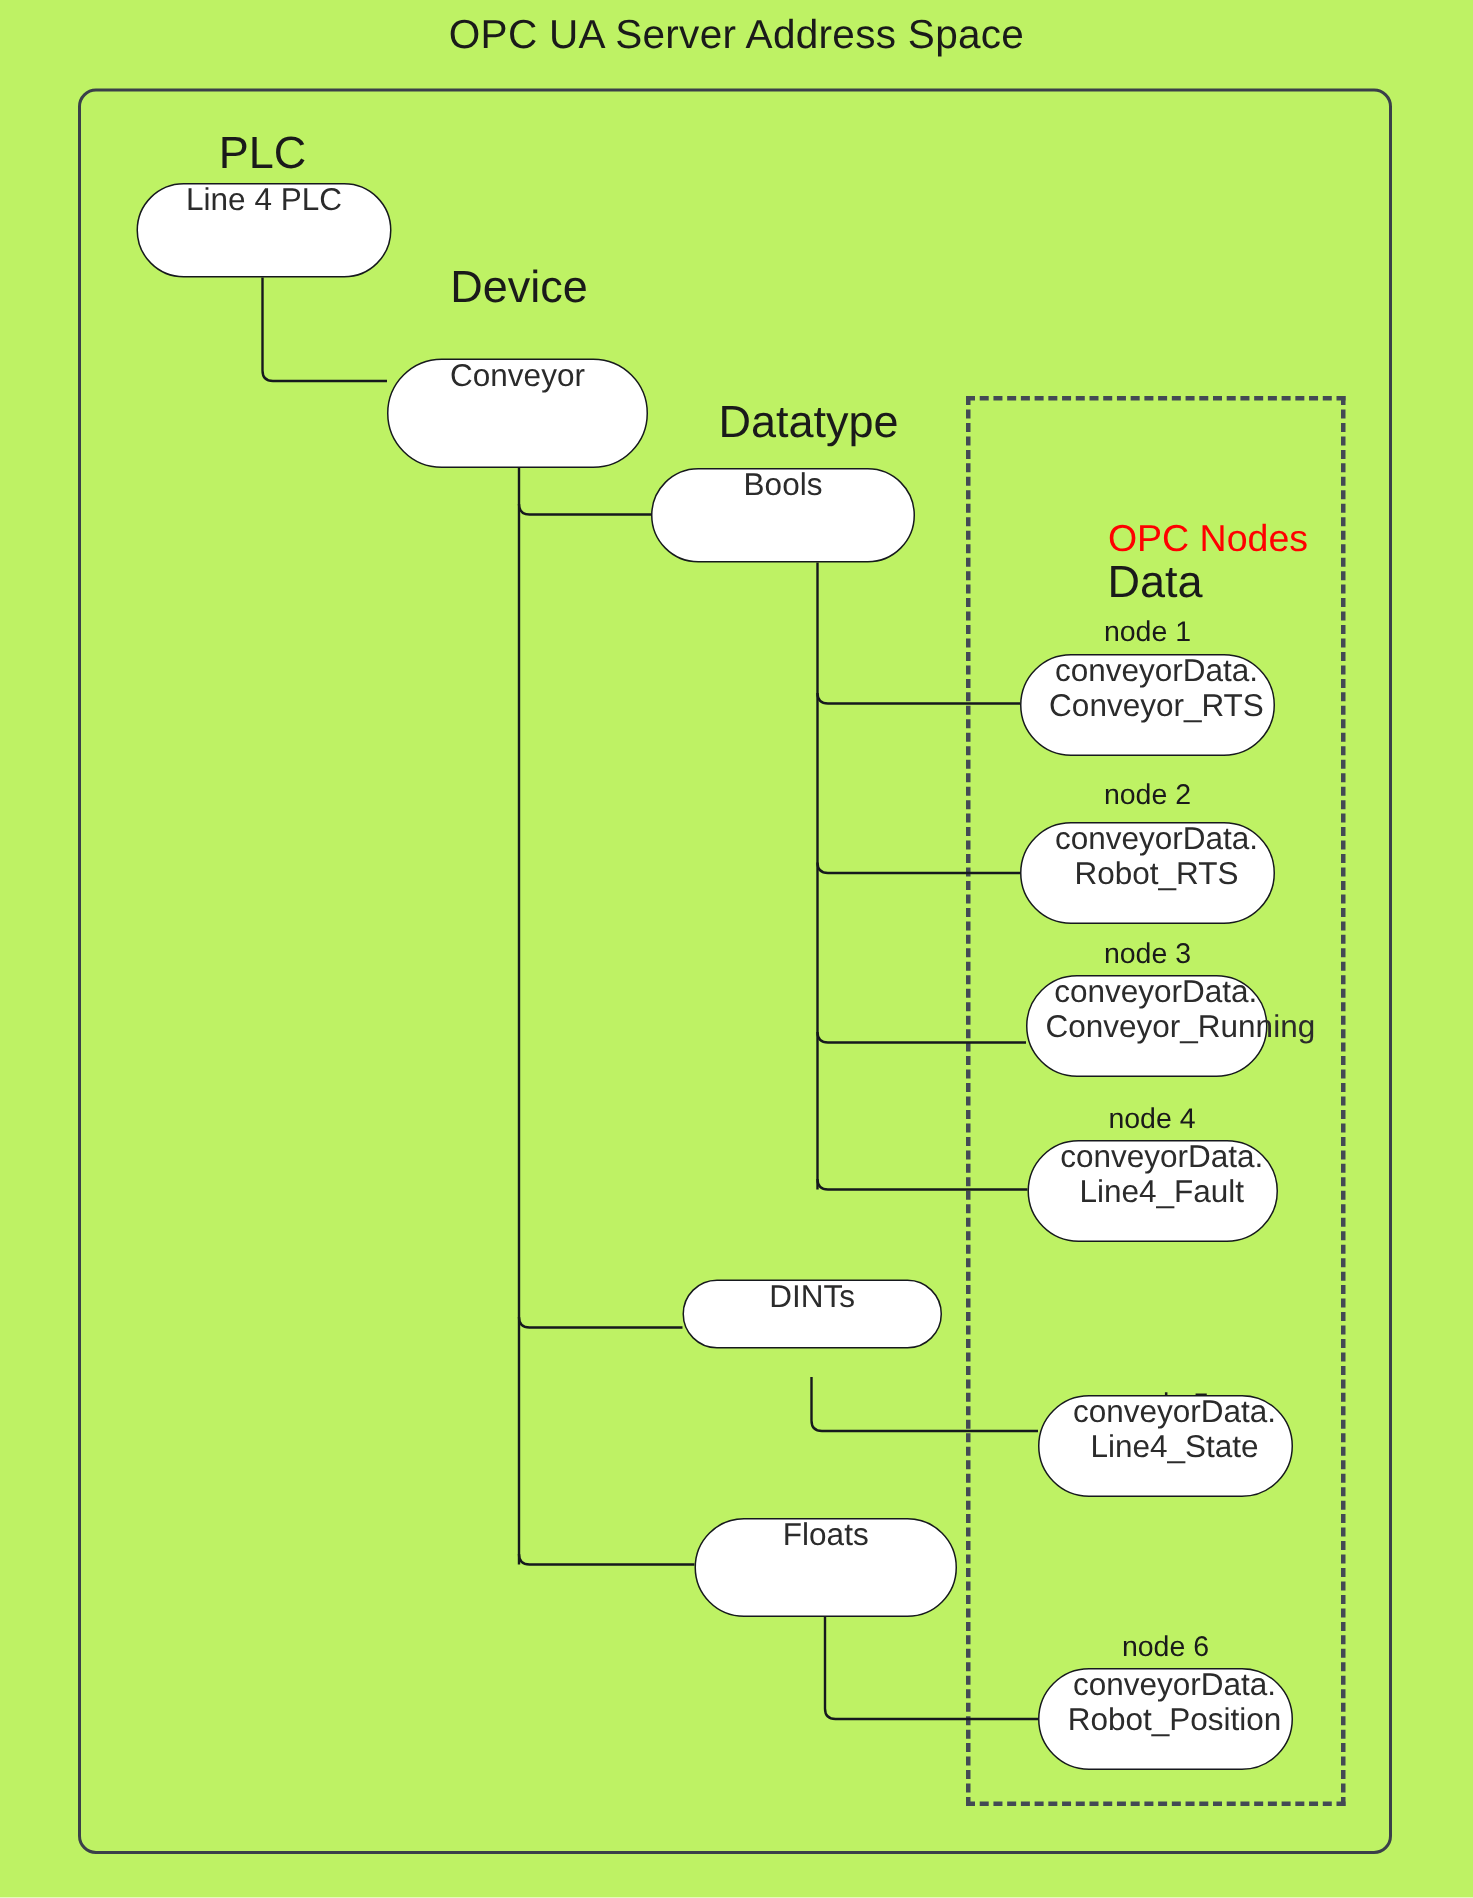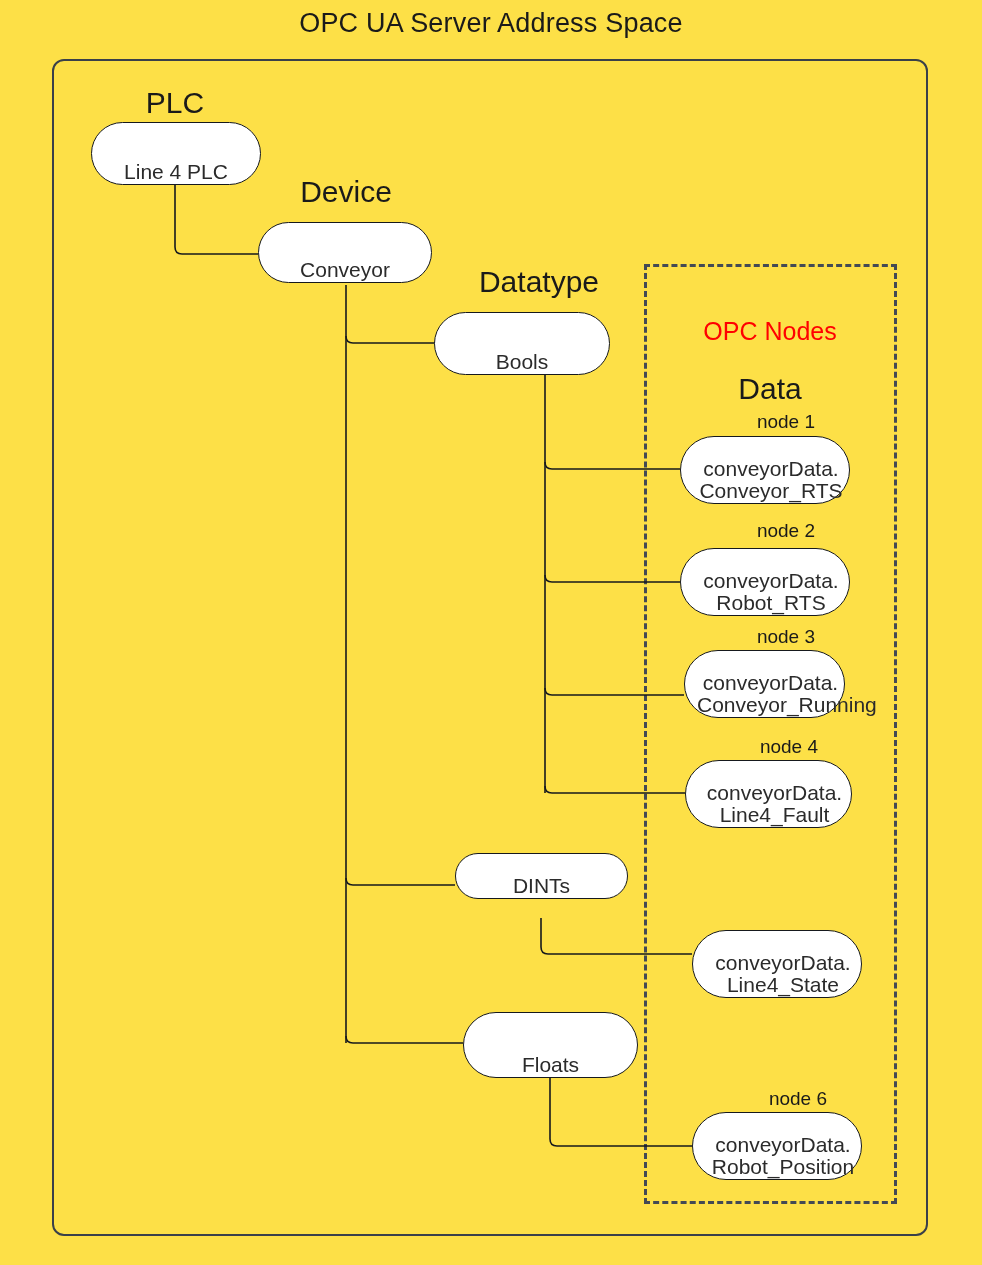--- a/index.html
+++ b/index.html
@@ -10,21 +10,21 @@
   }
   body {
     font-family: "Liberation Sans", sans-serif;
     color: #000000;
   }
   #canvas {
     position: relative;
     width: 982px;
     height: 1265px;
     overflow: hidden;
-    background: #fde047;
+    background: #bef264;
   }
   #edge-layer {
     position: absolute;
     left: 0;
     top: 0;
     width: 982px;
     height: 1265px;
     pointer-events: none;
   }
   .diagram-title {
@@ -63,37 +63,38 @@
     font-size: 30px;
     color: #1a1a1a;
     white-space: nowrap;
     text-align: center;
   }
   .opc-nodes-label {
     position: absolute;
     font-size: 25px;
     color: #ff0000;
     white-space: nowrap;
-    text-align: center;
+    text-align: right;
+    margin-top: 28px;
   }
   .node-caption {
     position: absolute;
     font-size: 19px;
     color: #1a1a1a;
     white-space: nowrap;
-    text-align: right;
+    text-align: center;
   }
   .pill {
     position: absolute;
     box-sizing: border-box;
     border: 1.6px solid #16191d;
     background: #ffffff;
     border-radius: 999px;
     display: flex;
-    align-items: flex-end;
+    align-items: flex-start;
     justify-content: center;
     text-align: center;
     color: #2b2b2b;
     line-height: 1.08;
   }
   .pill.tree-node {
     font-size: 21px;
   }
   .pill.opc-node {
     font-size: 21px;
@@ -151,21 +152,21 @@
   <div class="group-label" style="left:133px; top:86px; width:84px;">PLC</div>
   <div class="group-label" style="left:288px; top:175px; width:116px;">Device</div>
   <div class="group-label" style="left:466px; top:265px; width:146px;">Datatype</div>
   <div class="opc-nodes-label" style="left:668px; top:317px; width:204px;">OPC Nodes</div>
   <div class="group-label" style="left:700px; top:372px; width:140px;">Data</div>
 
   <div class="pill tree-node" style="left:91px; top:122px; width:170px; height:63px;">
     <span class="pill-text">Line 4 PLC</span>
   </div>
 
-  <div class="pill tree-node" style="left:258px; top:222px; width:174px; height:61px;">
+  <div class="pill tree-node" style="left:258px; top:239px; width:174px; height:73px;">
     <span class="pill-text">Conveyor</span>
   </div>
 
   <div class="pill tree-node" style="left:434px; top:312px; width:176px; height:63px;">
     <span class="pill-text">Bools</span>
   </div>
 
   <div class="pill tree-node" style="left:455px; top:853px; width:173px; height:46px;">
     <span class="pill-text">DINTs</span>
   </div>

